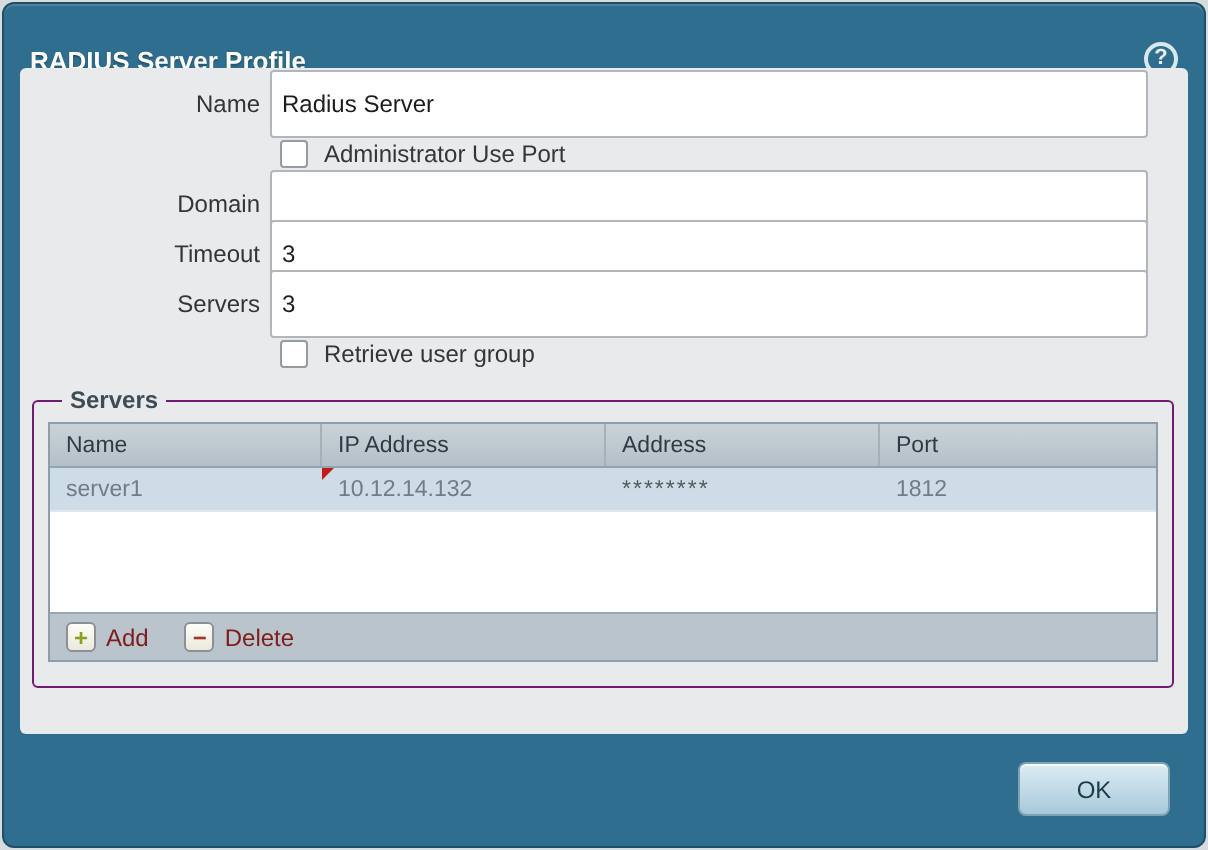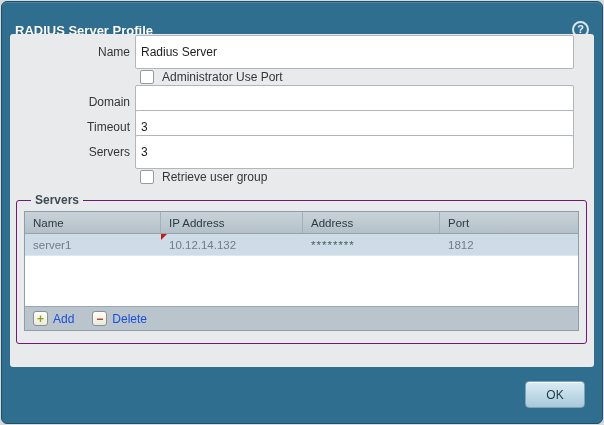--- a/index.html
+++ b/index.html
@@ -105,29 +105,29 @@
   .tbtn { display:flex; align-items:center; cursor:pointer; }
   .tbtn-icon {
     width:15px; height:15px; border-radius:3px;
     border:1px solid #8b9095;
     background:linear-gradient(#fefef8,#e9e9dc);
     display:flex; align-items:center; justify-content:center;
     font-size:12px; font-weight:bold; line-height:1;
   }
   .icon-plus { color:#8ba01e; }
   .icon-minus { color:#a8342a; }
-  .tbtn-label { margin-left:5px; font-size:12px; color:#1d4ed8; }
+  .tbtn-label { margin-left:5px; font-size:12px; color:#7f1d1d; }
   
   .footer {
     position:absolute; left:0; right:0; bottom:0; height:56px;
     display:flex; justify-content:flex-end; align-items:flex-start;
     gap:8px; padding:14px 17px 0 0;
   }
   .btn {
-    width:60px; height:27px; border-radius:4px;
+    width:76px; height:27px; border-radius:4px;
     font-family:"Liberation Sans","DejaVu Sans",sans-serif;
     font-size:12px; cursor:pointer;
   }
   .btn-ok {
     background:linear-gradient(#dcecf4,#a7c9da);
     border:1px solid #7fa2b5; color:#1d3a49;
     box-shadow: inset 0 1px 0 rgba(255,255,255,0.7);
   }
   .btn-cancel {
     background:linear-gradient(#ffffff,#eff2f4);

